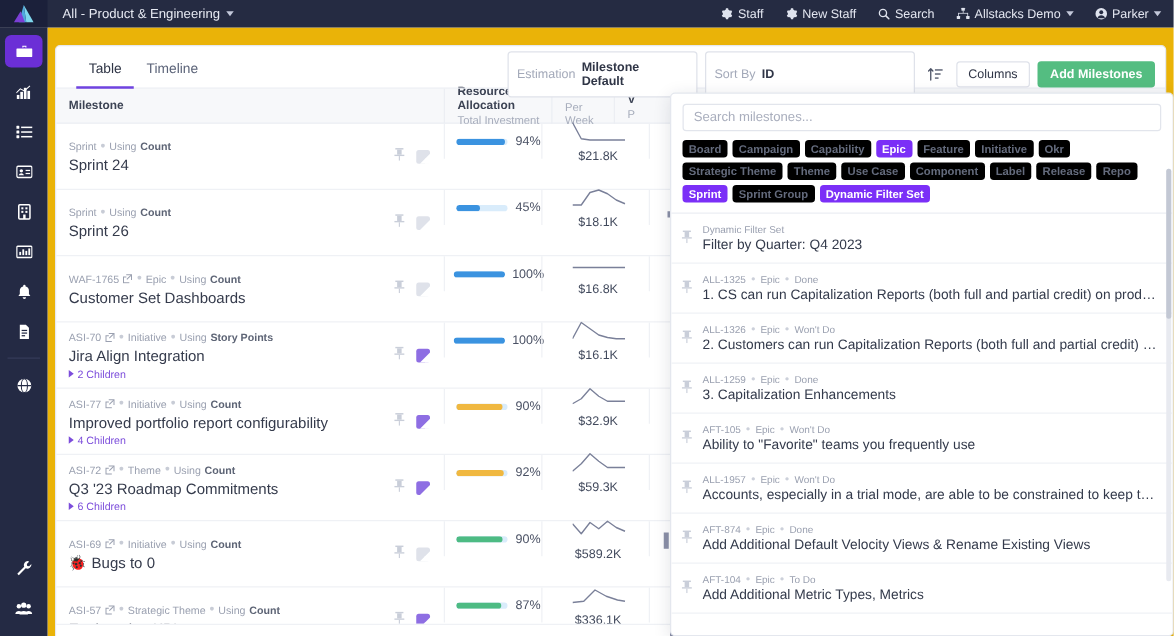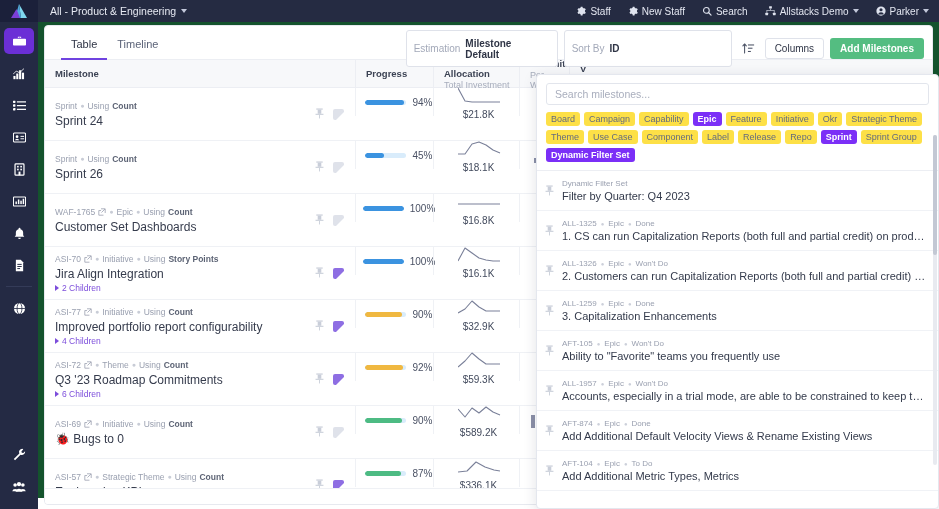--- a/index.html
+++ b/index.html
@@ -46,22 +46,22 @@
     display: flex; align-items: center; justify-content: center;
     border-radius: 5px; color: #ffffff;
   }
   .rail-item.active { background: #6b2fd6; }
   .rail-divider { width: 26px; height: 1px; background: #343b58; margin: 8px 0 2px 0; }
   .rail-spacer { flex: 1; }
   .rail-bottom { padding-bottom: 10px; display: flex; flex-direction: column; align-items: center; }
 
   
   .main {
-    position: absolute; top: 11px; left: 38px;
-    width: 901px; height: 487px; background: #14532d;
+    position: absolute; top: 22px; left: 38px;
+    width: 901px; height: 487px; background: #eab308;
   }
   .card {
     position: absolute; top: 14px; left: 6px; width: 889px; height: 480px;
     background: #ffffff; border: 1px solid #e7e9ef;
     border-radius: 4px; overflow: hidden;
   }
 
   
   .tabbar {
     position: relative; height: 34px; border-bottom: 1px solid #eceef3;
@@ -177,21 +177,21 @@
     font-size: 10.5px; color: #333a4b; padding: 0 8px;
     font-family: "Liberation Sans", sans-serif; outline: none; background:#fff;
   }
   .search-input::placeholder { color: #a9aebd; }
   .tags {
     display: flex; flex-wrap: wrap; gap: 4px; padding: 0 9px 8px 9px;
     border-bottom: 1px solid #eceef3;
   }
   .tag {
     font-size: 9px; padding: 2px 5px; border-radius: 3px;
-    background: #fde047; color: #646b7d; white-space: nowrap;
+    background: #000000; color: #646b7d; white-space: nowrap; font-weight: bold;
   }
   .tag.sel { background: #7b2ff7; color: #ffffff; font-weight: bold; }
 
   .results { height: 368px; overflow: hidden; }
   .result {
     display: flex; align-items: center; gap: 8px;
     padding: 6px 10px 6px 8px; height: 40px;
     border-bottom: 1px solid #f0f2f6;
   }
   .result .pin-i { color: #c5cad5; flex: 0 0 auto; }
@@ -394,23 +394,20 @@
             </svg>
           </div>
           <div class="btn-outline">Columns</div>
           <div class="btn-primary">Add Milestones</div>
         </div>
       </div>
 
       <div class="thead">
         <div class="th c-milestone">Milestone</div>
         <div class="th c-icons"></div>
-        <div class="th c-progress">
-          <span>Progress</span>
-        </div>
         <div class="th c-resource">
           <span>Resource Allocation</span>
           <span class="sub">Total Investment</span>
         </div>
         <div class="th c-commits">
           <span>Commits</span>
           <span class="sub">Per Week</span>
         </div>
         <div class="th c-velocity">
           <span>V</span>

